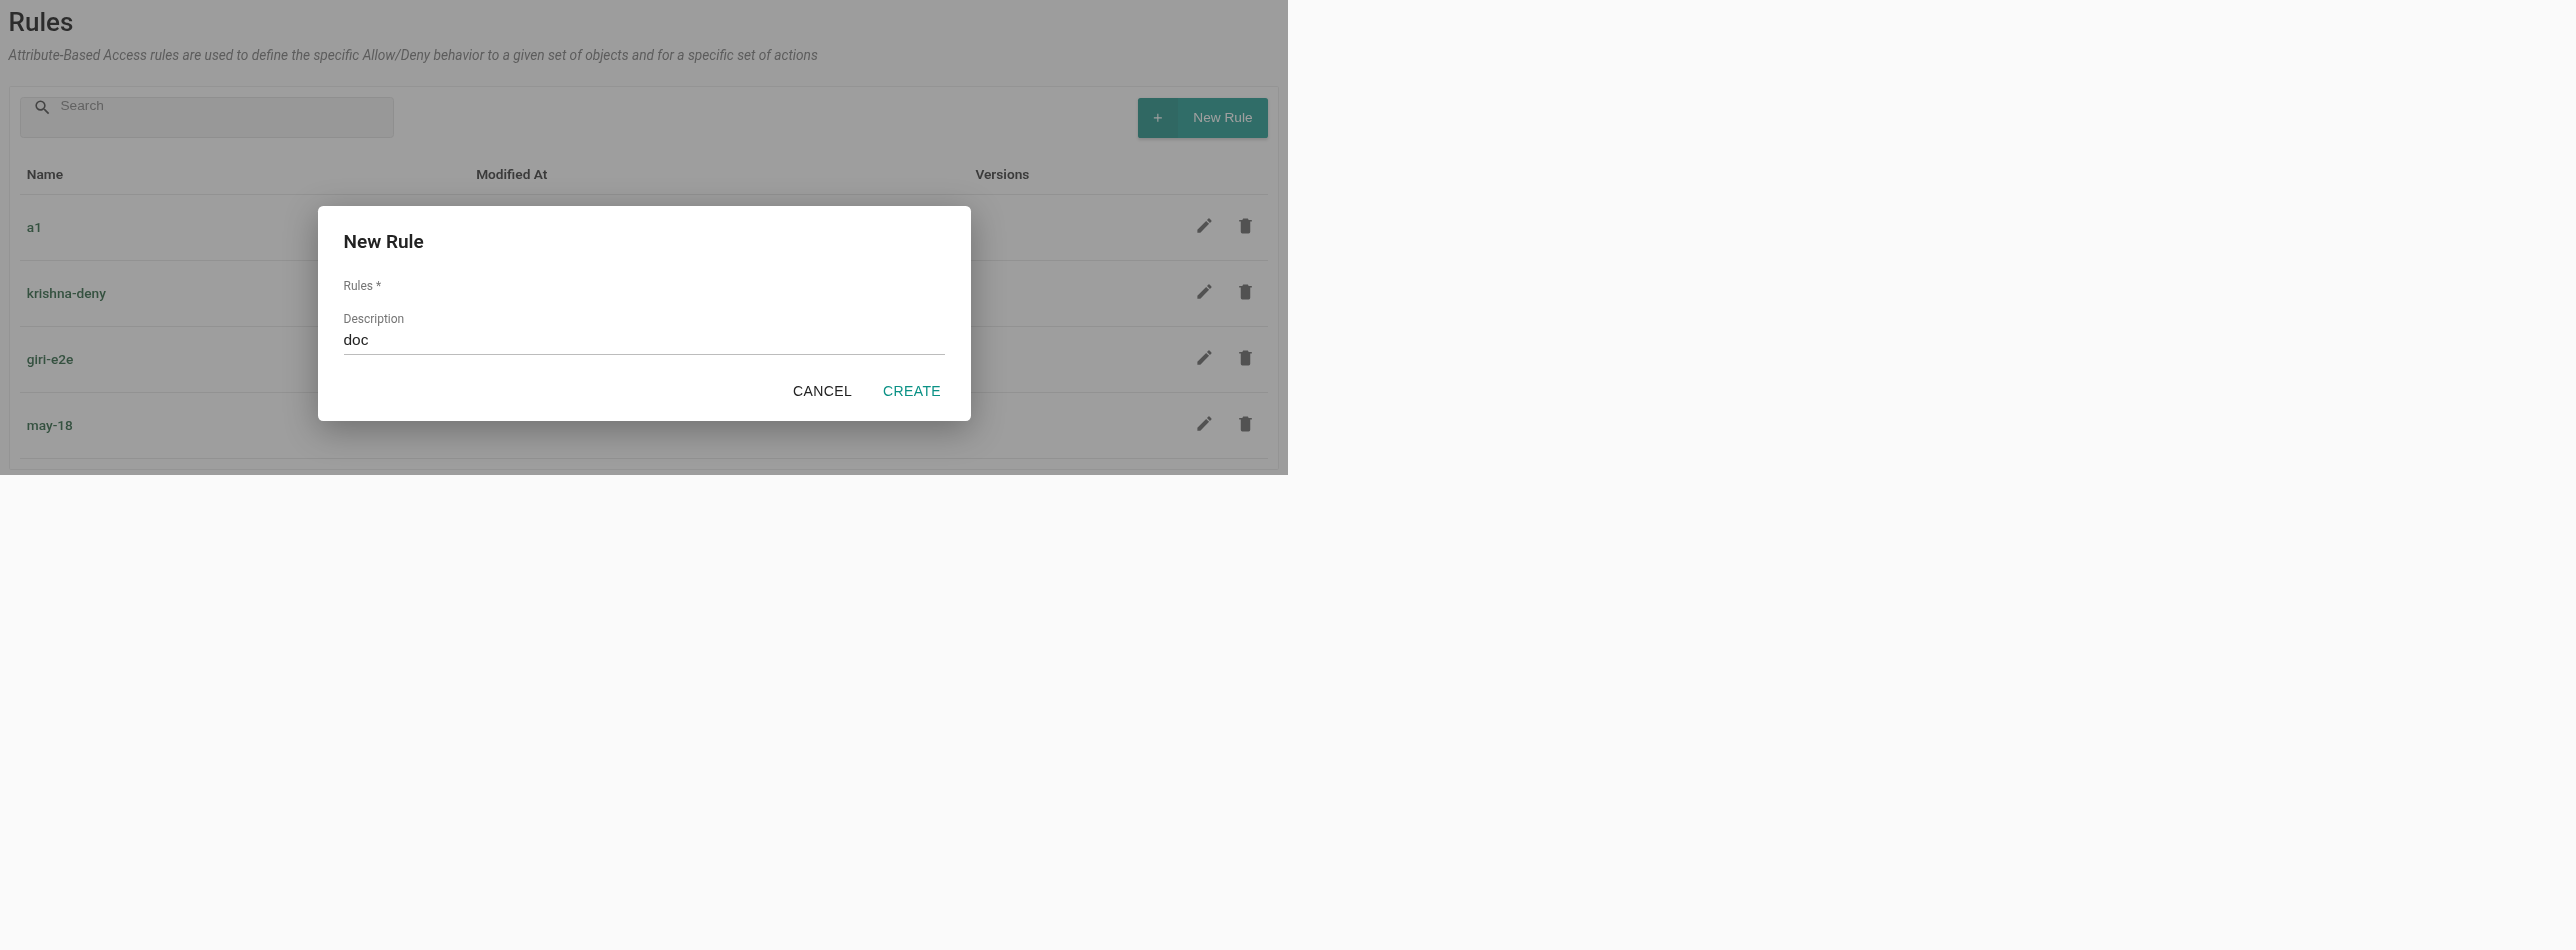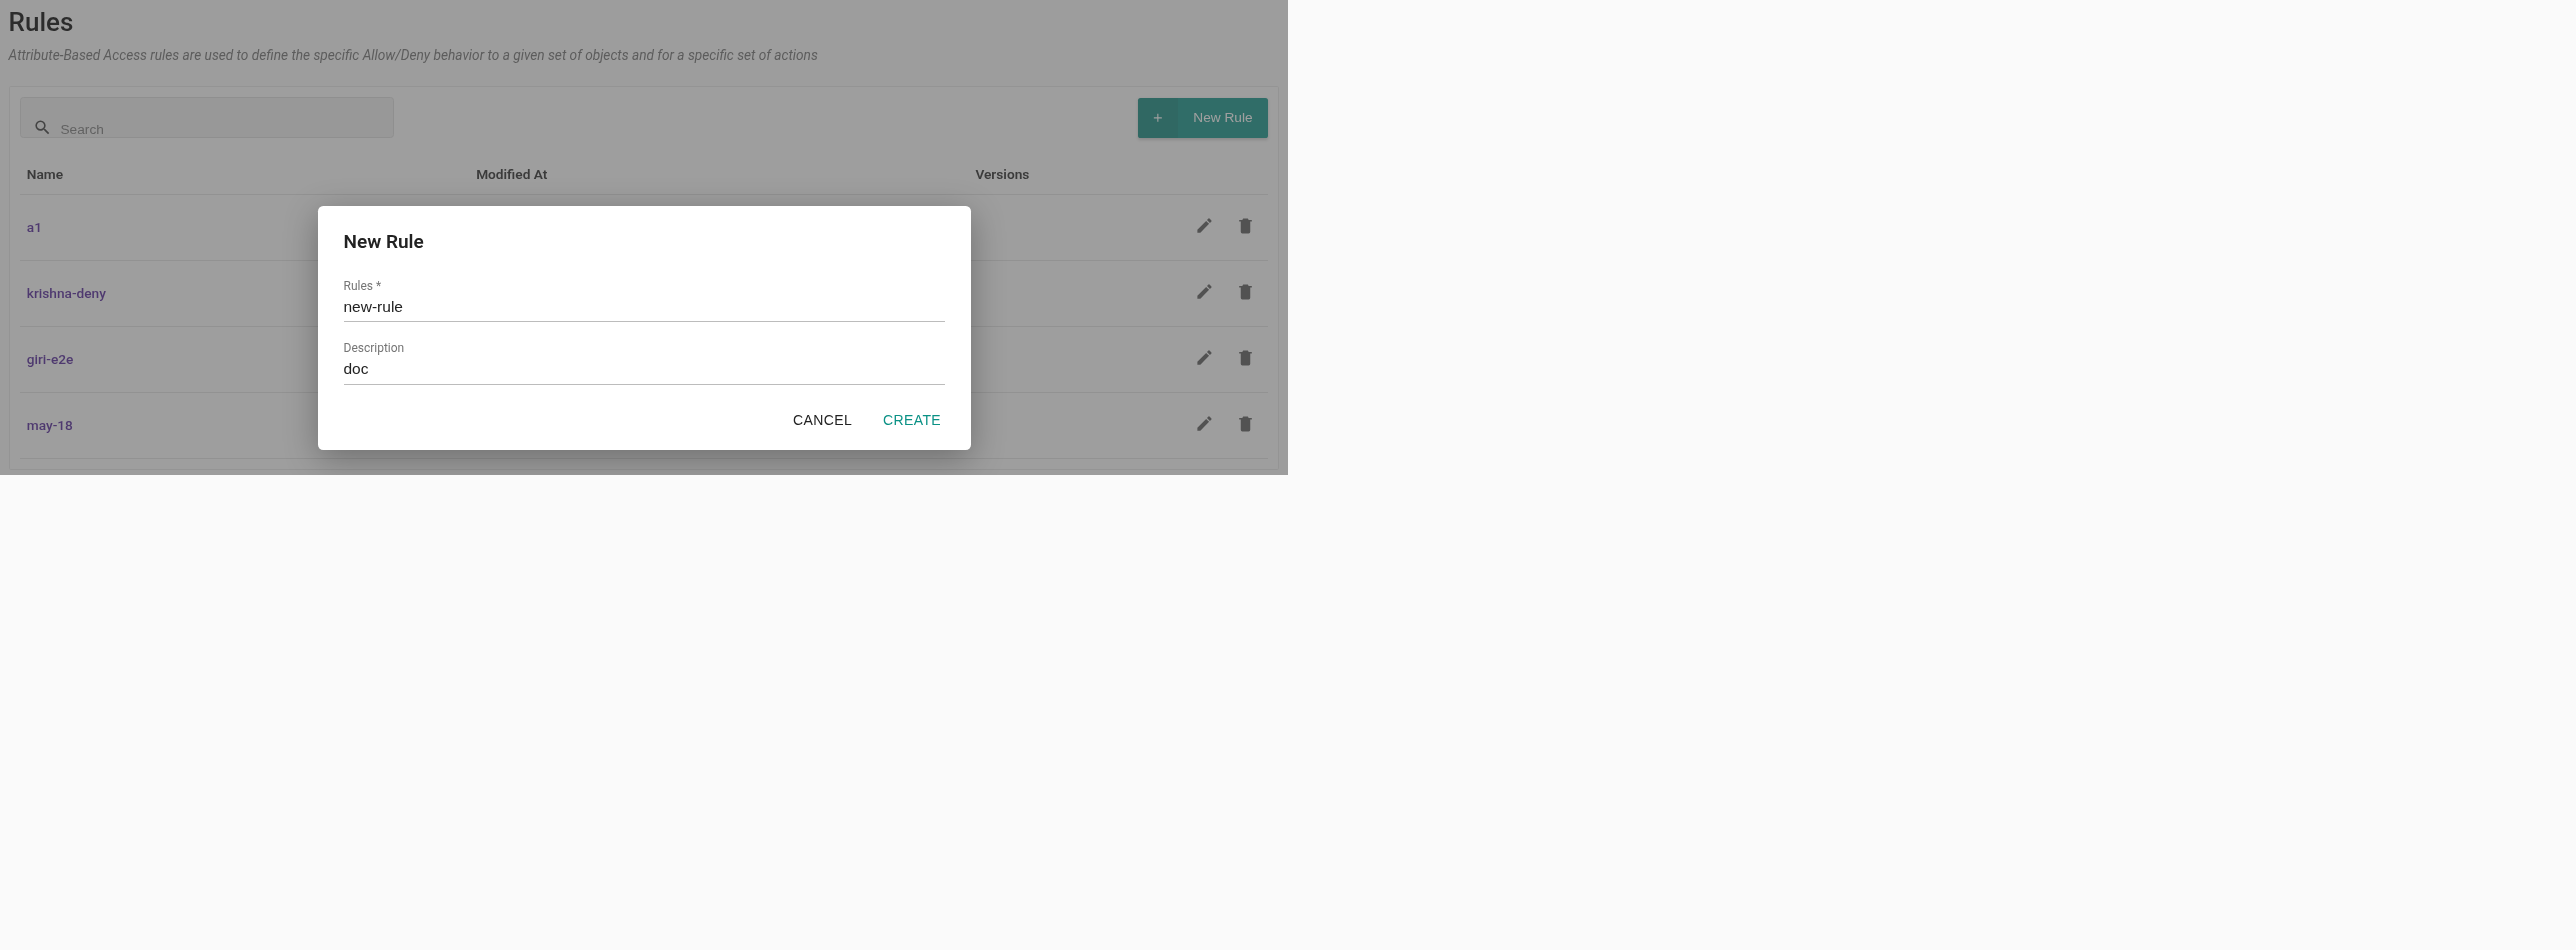--- a/index.html
+++ b/index.html
@@ -37,21 +37,21 @@
       padding: 10.3px;
     }
     .toolbar {
       display: flex;
       justify-content: space-between;
       align-items: center;
       margin-bottom: 15.5px;
     }
     .search-box {
       display: flex;
-      align-items: flex-end;
+      align-items: flex-start;
       background: #f0f0f0;
       border: 0.9px solid #dcdcdc;
       border-radius: 3.4px;
       width: 374px;
       height: 41px;
       padding: 0 12px;
     }
     .search-icon {
       width: 19px;
       height: 19px;
@@ -110,21 +110,21 @@
       color: #222;
       padding: 12px 6.9px;
       border-bottom: 0.9px solid #e3e3e3;
     }
     .table td {
       padding: 17px 6.9px;
       border-bottom: 0.9px solid #e3e3e3;
       font-size: 13.7px;
     }
     .table td.name-cell {
-      color: #4c1d95;
+      color: #14532d;
       font-weight: 500;
     }
     .table td.actions-cell {
       text-align: right;
       white-space: nowrap;
     }
     .icon-btn {
       display: inline-flex;
       align-items: center;
       justify-content: center;
@@ -299,21 +299,20 @@
     </table>
   </div>
 </div>
 
 <div class="overlay">
   <div class="dialog">
     <div class="dialog-title">New Rule</div>
 
     <div class="field">
       <label class="field-label">Rules *</label>
-      <input class="field-input" type="text" value="new-rule" style="">
     </div>
 
     <div class="field">
       <label class="field-label">Description</label>
       <input class="field-input" type="text" value="doc" style="">
     </div>
 
     <div class="dialog-actions">
       <button class="text-btn cancel">CANCEL</button>
       <button class="text-btn create">CREATE</button>

